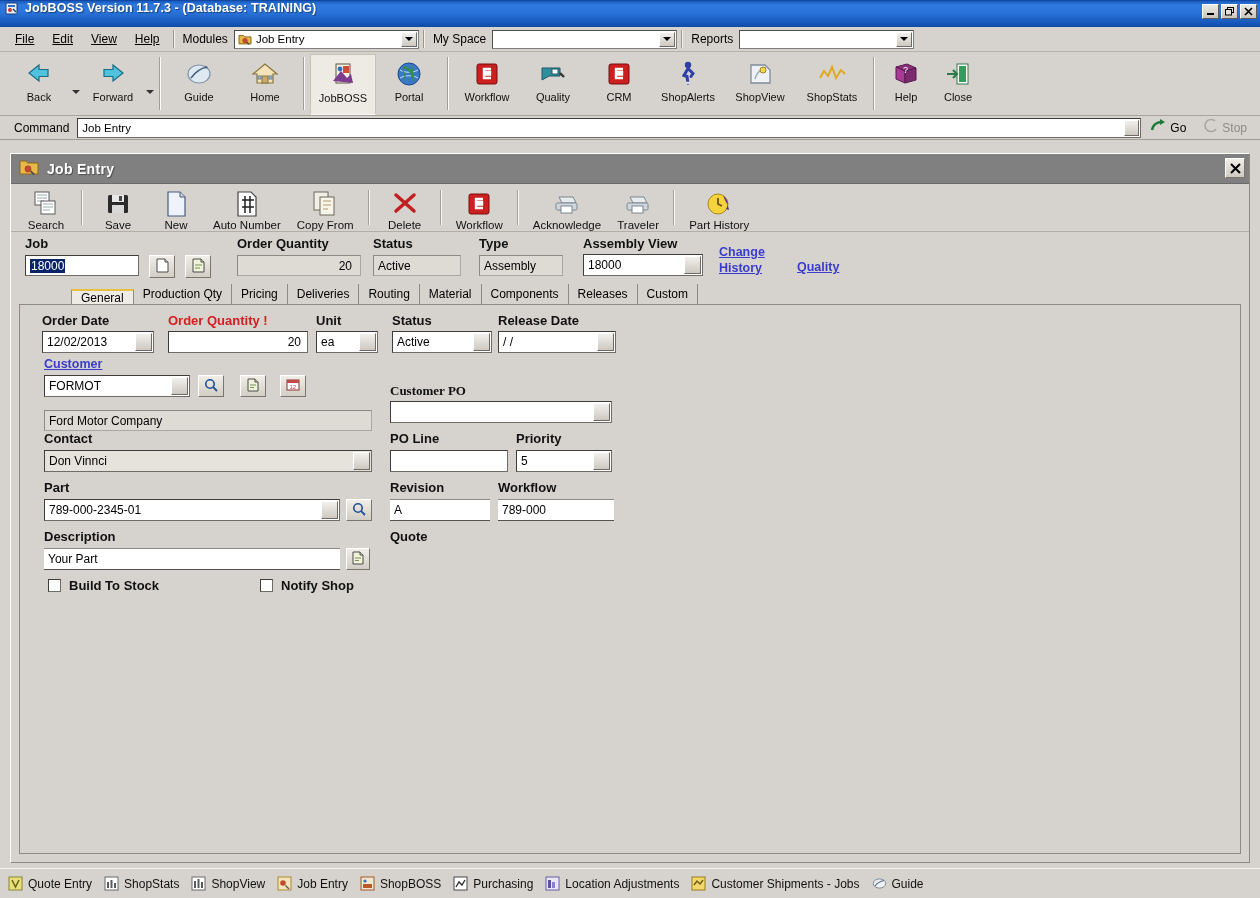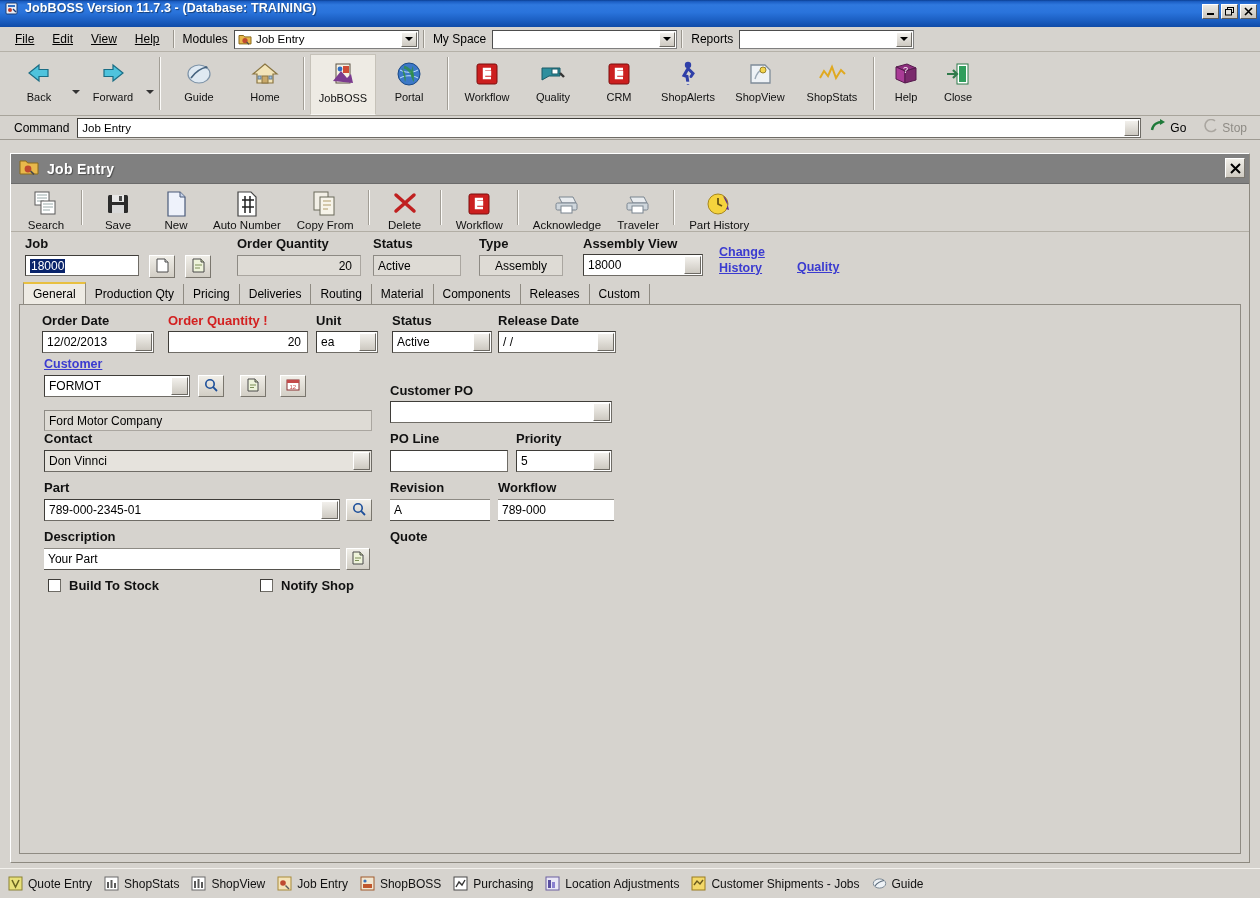--- a/index.html
+++ b/index.html
@@ -197,24 +197,25 @@
 
   
   .tabrow { height: 22px; display:flex; align-items:flex-end; padding-left: 12px; }
   .tab {
     height: 20px; padding: 0 9px; font-size: 12px;
     display:flex;align-items:center;
     background:#d6d3ce;
     border-right: 1px solid #8f8b83;
   }
   .tab.active {
-    background:#eeebe4; height: 22px;
+    background:#eeebe4; height: 15px;
     border:1px solid #8f8b83; border-bottom:none;
     border-top: 2px solid #e8c040;
     font-weight: normal;
+    margin-left: 48px;
   }
   .tabpanel {
     flex: 1; margin: 0 8px 8px 8px;
     background:#d6d3ce;
     border:1px solid #8f8b83; border-top-color:#8f8b83;
     position: relative;
   }
 
   
   .ckbox { width:13px;height:13px;background:#fff;border:1px solid #6f6c66;border-top-color:#3f3d39;border-left-color:#3f3d39;display:inline-block;vertical-align:middle; }
@@ -676,21 +677,21 @@
       <div class="abs" style="left:362px; top:4px;">
         <span class="fld-label">Status</span>
       </div>
       <div class="abs txtbox ro" style="left:362px; top:23px; width:88px;">
         <span>Active</span>
       </div>
 
       <div class="abs" style="left:468px; top:4px;">
         <span class="fld-label">Type</span>
       </div>
-      <div class="abs txtbox ro" style="left:468px; top:23px; width:84px;justify-content:center;">
+      <div class="abs txtbox ro" style="left:468px; top:23px; width:84px;">
         <span>Assembly</span>
       </div>
 
       <div class="abs" style="left:572px; top:4px;">
         <span class="fld-label">Assembly View</span>
       </div>
       <div class="abs cbo" style="left:572px; top:22px; width:120px;">
         <span>18000</span>
         <span class="btn">
             <span class="tri"></span>
@@ -814,21 +815,21 @@
             <rect x="1" y="2" width="12" height="10" fill="#fff" stroke="#8a2f2f"></rect>
             <rect x="1" y="2" width="12" height="3" fill="#c44a4a"></rect>
             <text x="3.5" y="10.5" font-size="6" fill="#c44a4a" font-family="Liberation Sans">12</text>
           </svg>
         </span>
       </div>
       <div class="abs txtbox ro" style="left:24px; top:98px; width:328px;margin-top:7px;">
         <span>Ford Motor Company</span>
       </div>
 
-      <div class="abs" style="left:370px; top:78px;">
+      <div class="abs" style="left:370px; top:78px;font-family:Liberation Serif, serif;">
         <span class="fld-label">Customer PO</span>
       </div>
       <div class="abs cbo" style="left:370px; top:96px; width:222px;">
         <span></span>
         <span class="btn">
             <span class="tri"></span>
           </span>
       </div>
 
       <div class="abs" style="left:24px; top:126px;">

